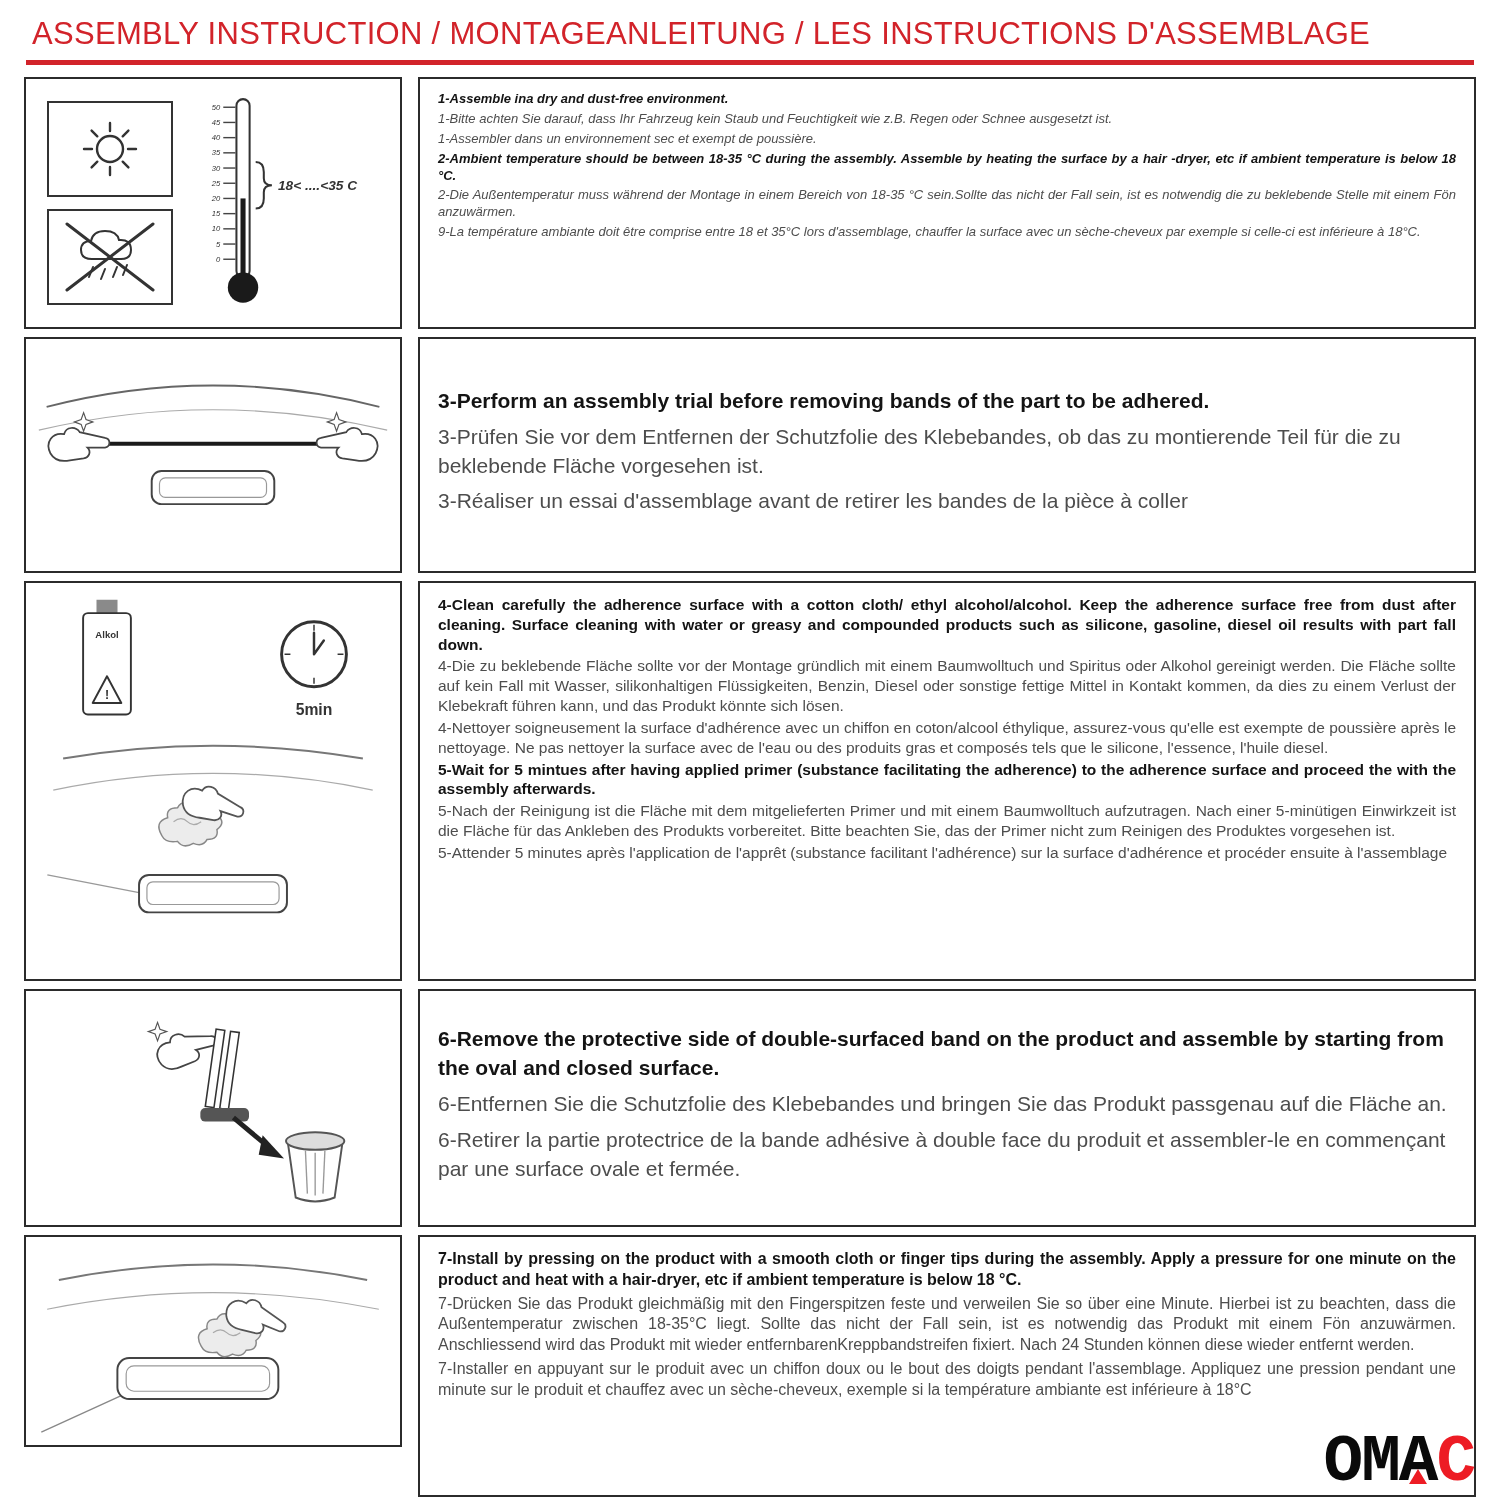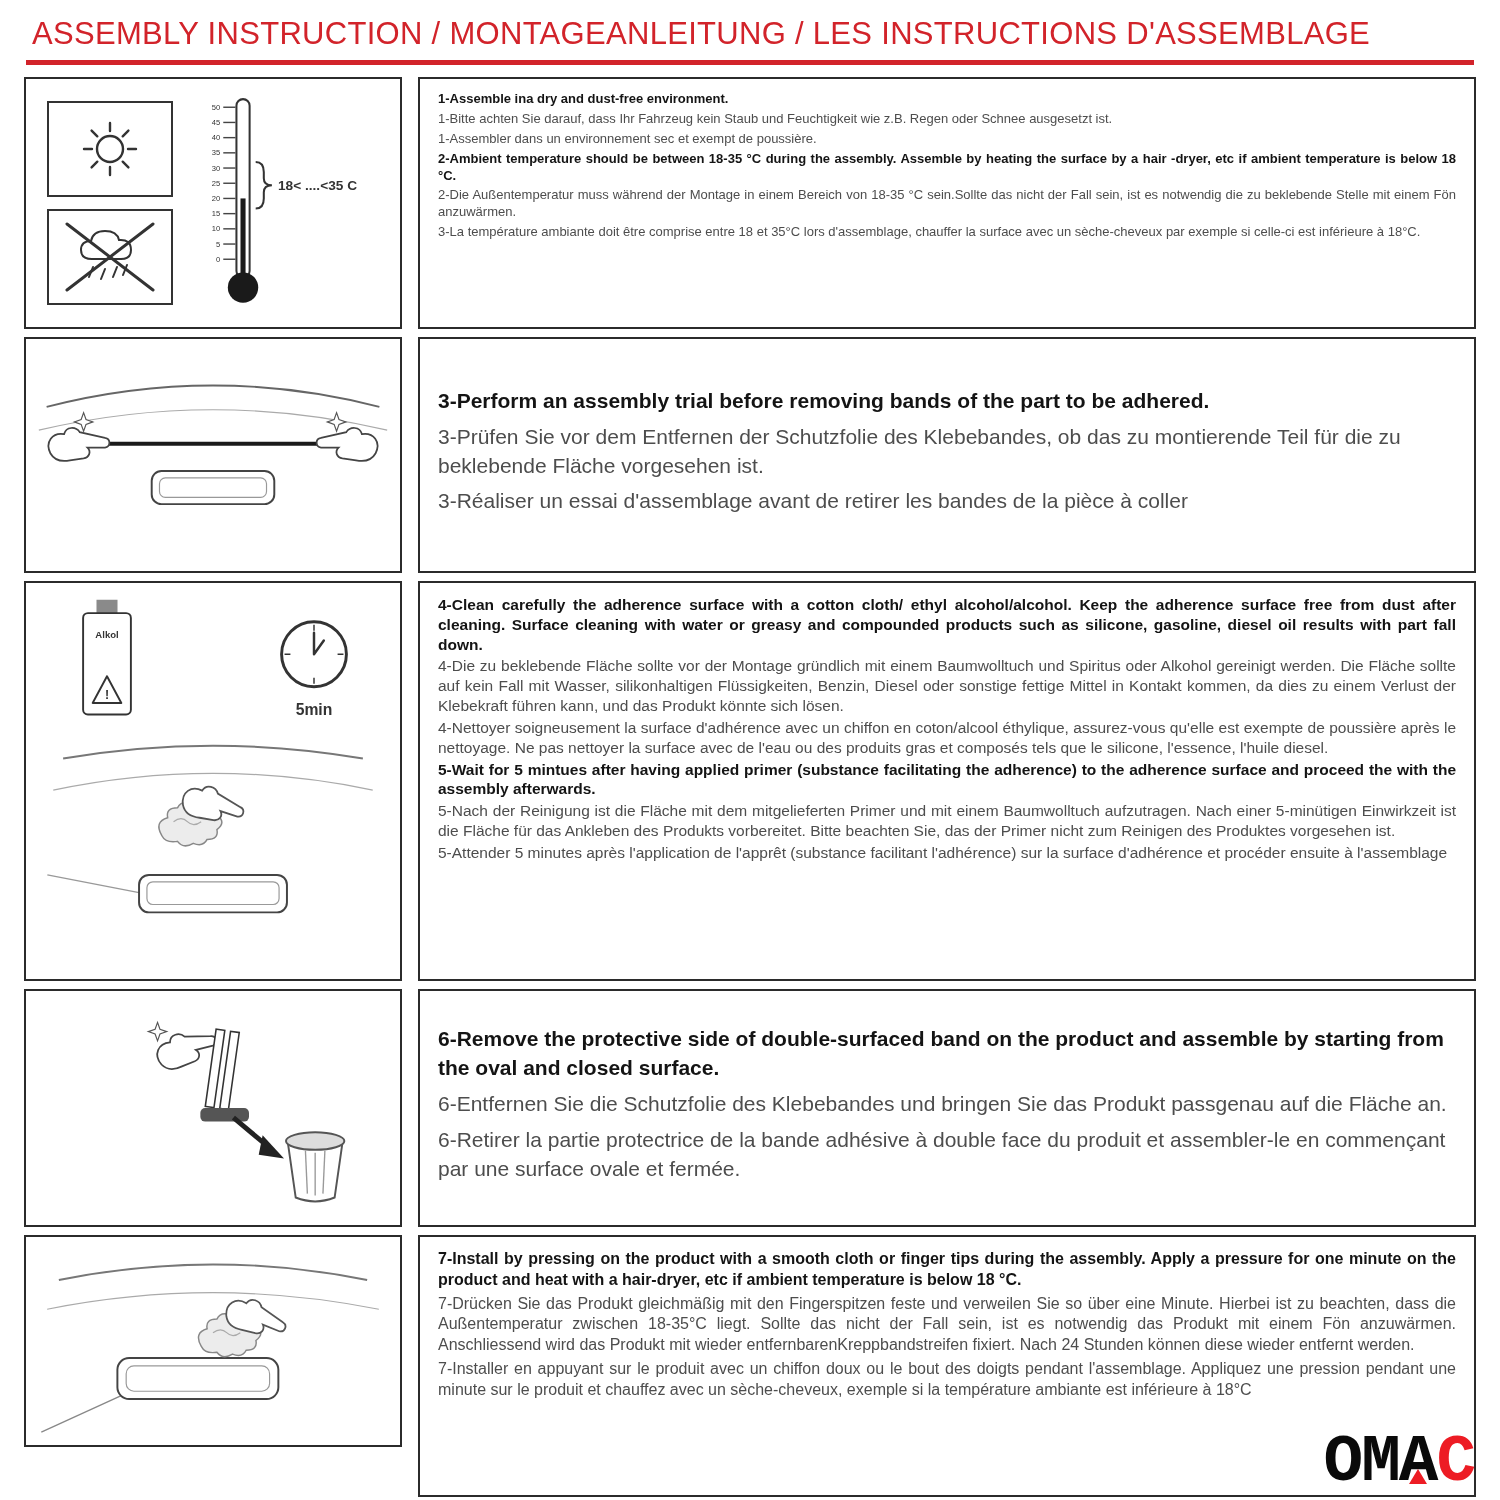--- a/index.html
+++ b/index.html
@@ -26,21 +26,21 @@
     flex:0 0 378px;width:378px;border:2px solid var(--border-dark);background:#fff;
     display:flex;align-items:center;justify-content:center;
   }
   .textbox{
     flex:1;border:2px solid var(--border-dark);padding:12px 18px;color:var(--text-gray);
     text-align:justify;
   }
   .p{margin:0 0 3px 0;font-size:13px;line-height:1.3;color:var(--text-gray);}
   .b{font-weight:700;color:var(--text-dark);}
   .gap{}
-  .row-1{height:252px;}
+  .row-1{height:252px;font-style:italic;}
   .row-2{height:236px;}
   .row-3{height:400px;}
   .row-4{height:238px;}
   .row-5{height:262px;border-radius:26px;}
   .row-2 .textbox,.row-4 .textbox{display:flex;flex-direction:column;justify-content:center;text-align:left;}
   .row-2 .p,.row-4 .p{font-size:21px;line-height:1.38;margin-bottom:7px;}
   .row-3 .p{font-size:15.5px;line-height:1.28;margin-bottom:2px;}
   .row-5 .p{font-size:16px;line-height:1.3;}
   .row-5 .figure{height:212px;align-self:flex-start;}
   
@@ -128,21 +128,21 @@
           <path d="M72,72 Q80,72 80,82 L80,88 Q80,95 88,95 Q80,95 80,102 L80,108 Q80,118 72,118" stroke="#333" stroke-width="2" fill="none"></path>
           <text x="94" y="100" font-size="13.5" font-weight="bold" fill="#222">18&lt; ....&lt;35 C</text>
         </svg>
       </div>
       <div class="textbox">
         <p class="p b">1-Assemble ina dry and dust-free environment.</p>
         <p class="p">1-Bitte achten Sie darauf, dass Ihr Fahrzeug kein Staub und Feuchtigkeit wie z.B. Regen oder Schnee ausgesetzt ist.</p>
         <p class="p">1-Assembler dans un environnement sec et exempt de poussière.</p>
         <p class="p b gap">2-Ambient temperature should be between 18-35 °C  during the assembly. Assemble by heating the surface by a hair -dryer, etc if ambient temperature is below 18 °C.</p>
         <p class="p">2-Die Außentemperatur muss während der Montage in einem Bereich von 18-35 °C  sein.Sollte das nicht der Fall sein, ist es notwendig die zu beklebende Stelle mit einem Fön anzuwärmen.</p>
-        <p class="p">3-La température ambiante doit être comprise entre 18 et 35°C lors d'assemblage, chauffer la surface avec un sèche-cheveux par exemple si celle-ci est inférieure à 18°C.</p>
+        <p class="p">9-La température ambiante doit être comprise entre 18 et 35°C lors d'assemblage, chauffer la surface avec un sèche-cheveux par exemple si celle-ci est inférieure à 18°C.</p>
       </div>
     </div>
 
     <div class="row row-2">
       <div class="figure">
         <svg width="360" height="212" viewBox="0 0 370 215">
           <path d="M14,58 Q185,14 356,58" stroke="#666" stroke-width="2" fill="none"></path>
           <path d="M6,82 Q185,40 364,82" stroke="#aaa" stroke-width="1.2" fill="none"></path>
           <path d="M66,96 L304,96" stroke="#1a1a1a" stroke-width="4"></path>
           <rect x="122" y="124" width="126" height="34" rx="10" fill="#fff" stroke="#444" stroke-width="2"></rect>

